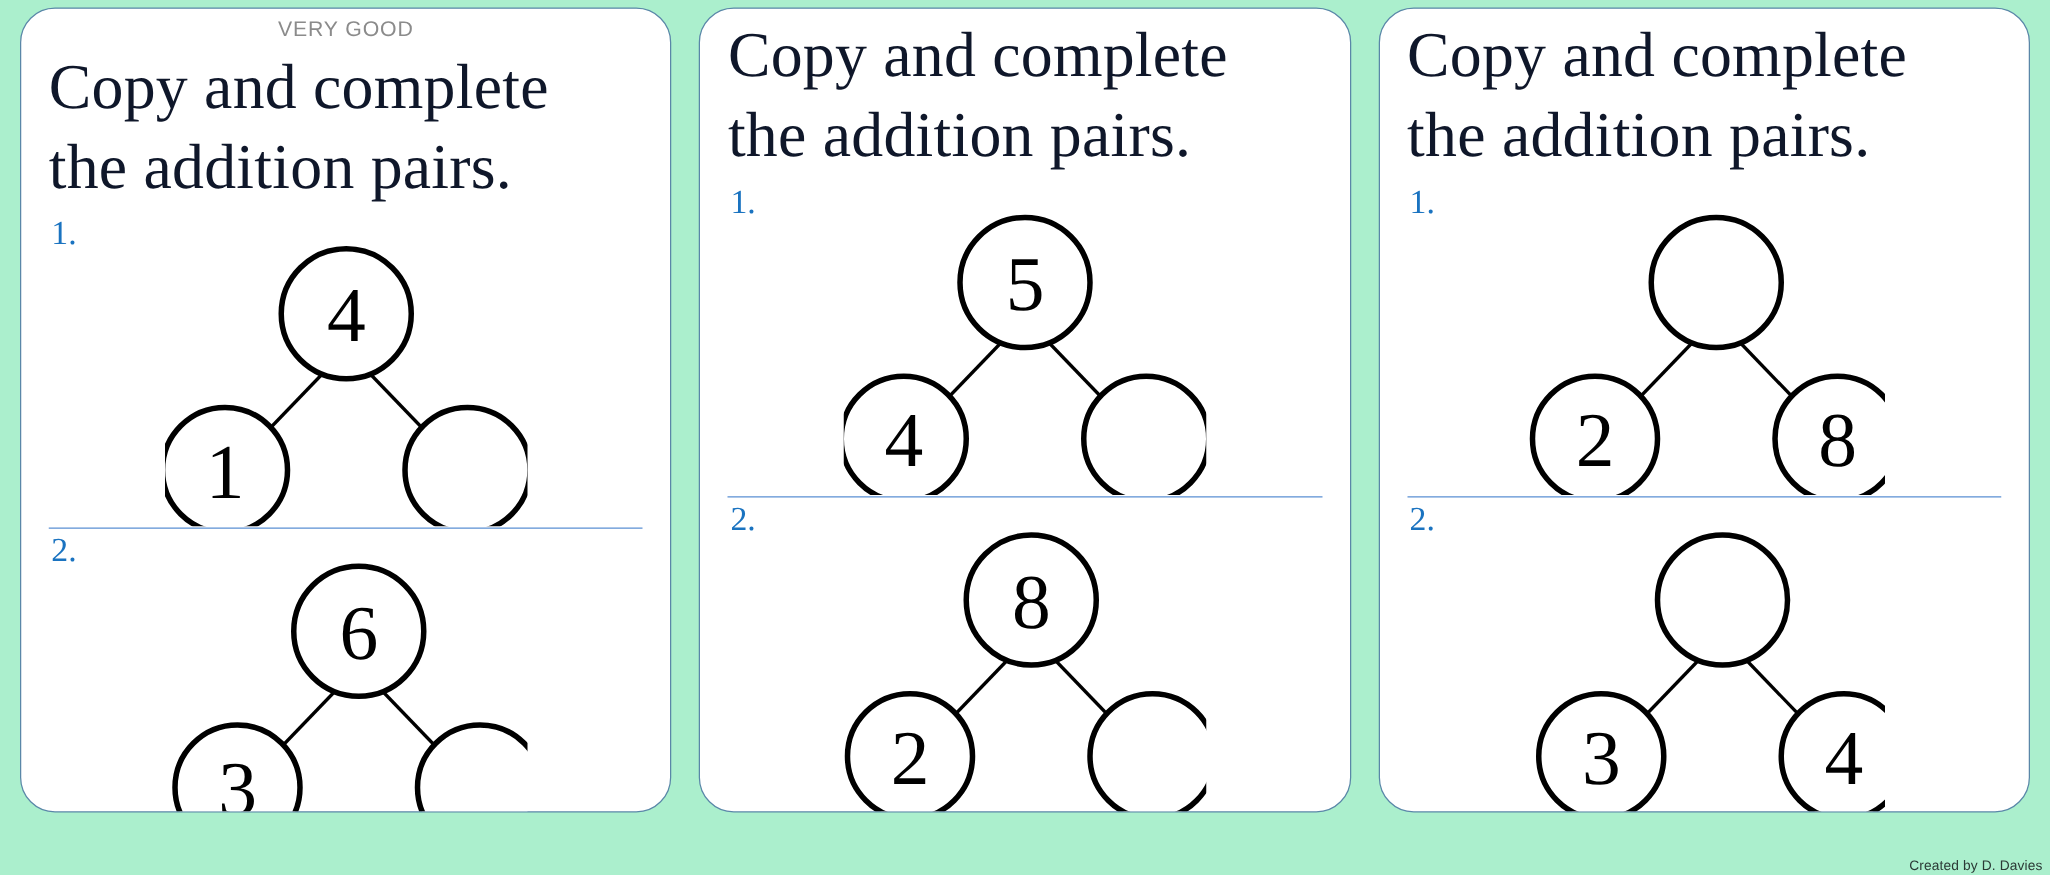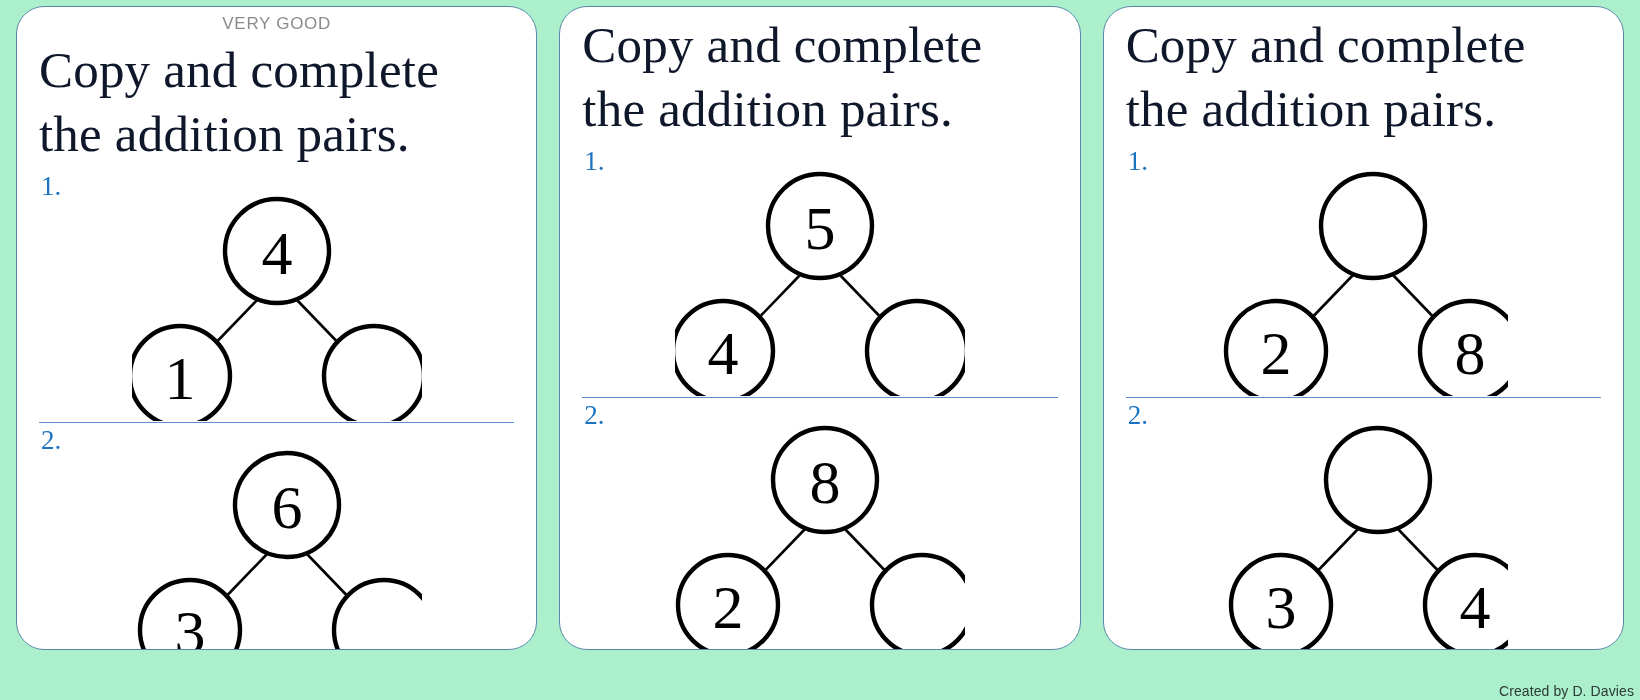--- a/index.html
+++ b/index.html
@@ -116,21 +116,21 @@
     fill: #000000;
     text-anchor: middle;
     dominant-baseline: central;
   }
 
   .footer-credit {
     position: absolute;
     right: 6px;
     bottom: 1px;
     font-family: "Liberation Sans", sans-serif;
-    font-size: 14px;
+    font-size: 11px;
     color: #2b3a36;
     letter-spacing: 0.1px;
   }
 </style>
 </head>
 <body>
 
 <div id="board">
 
   <div class="card">

